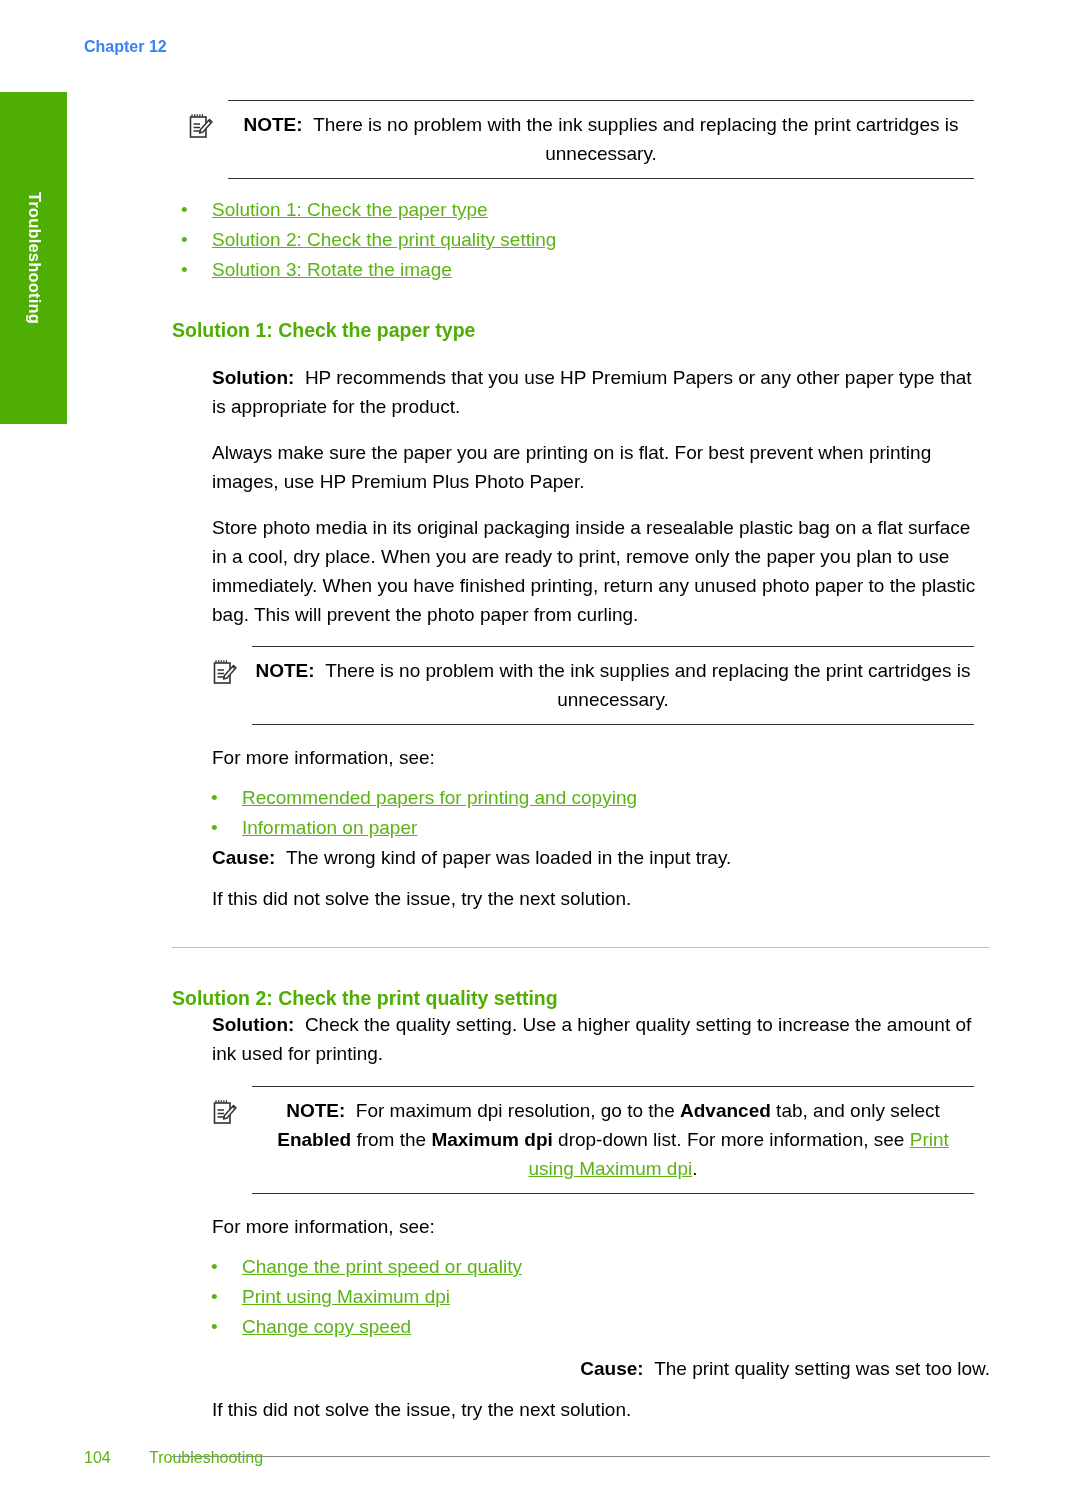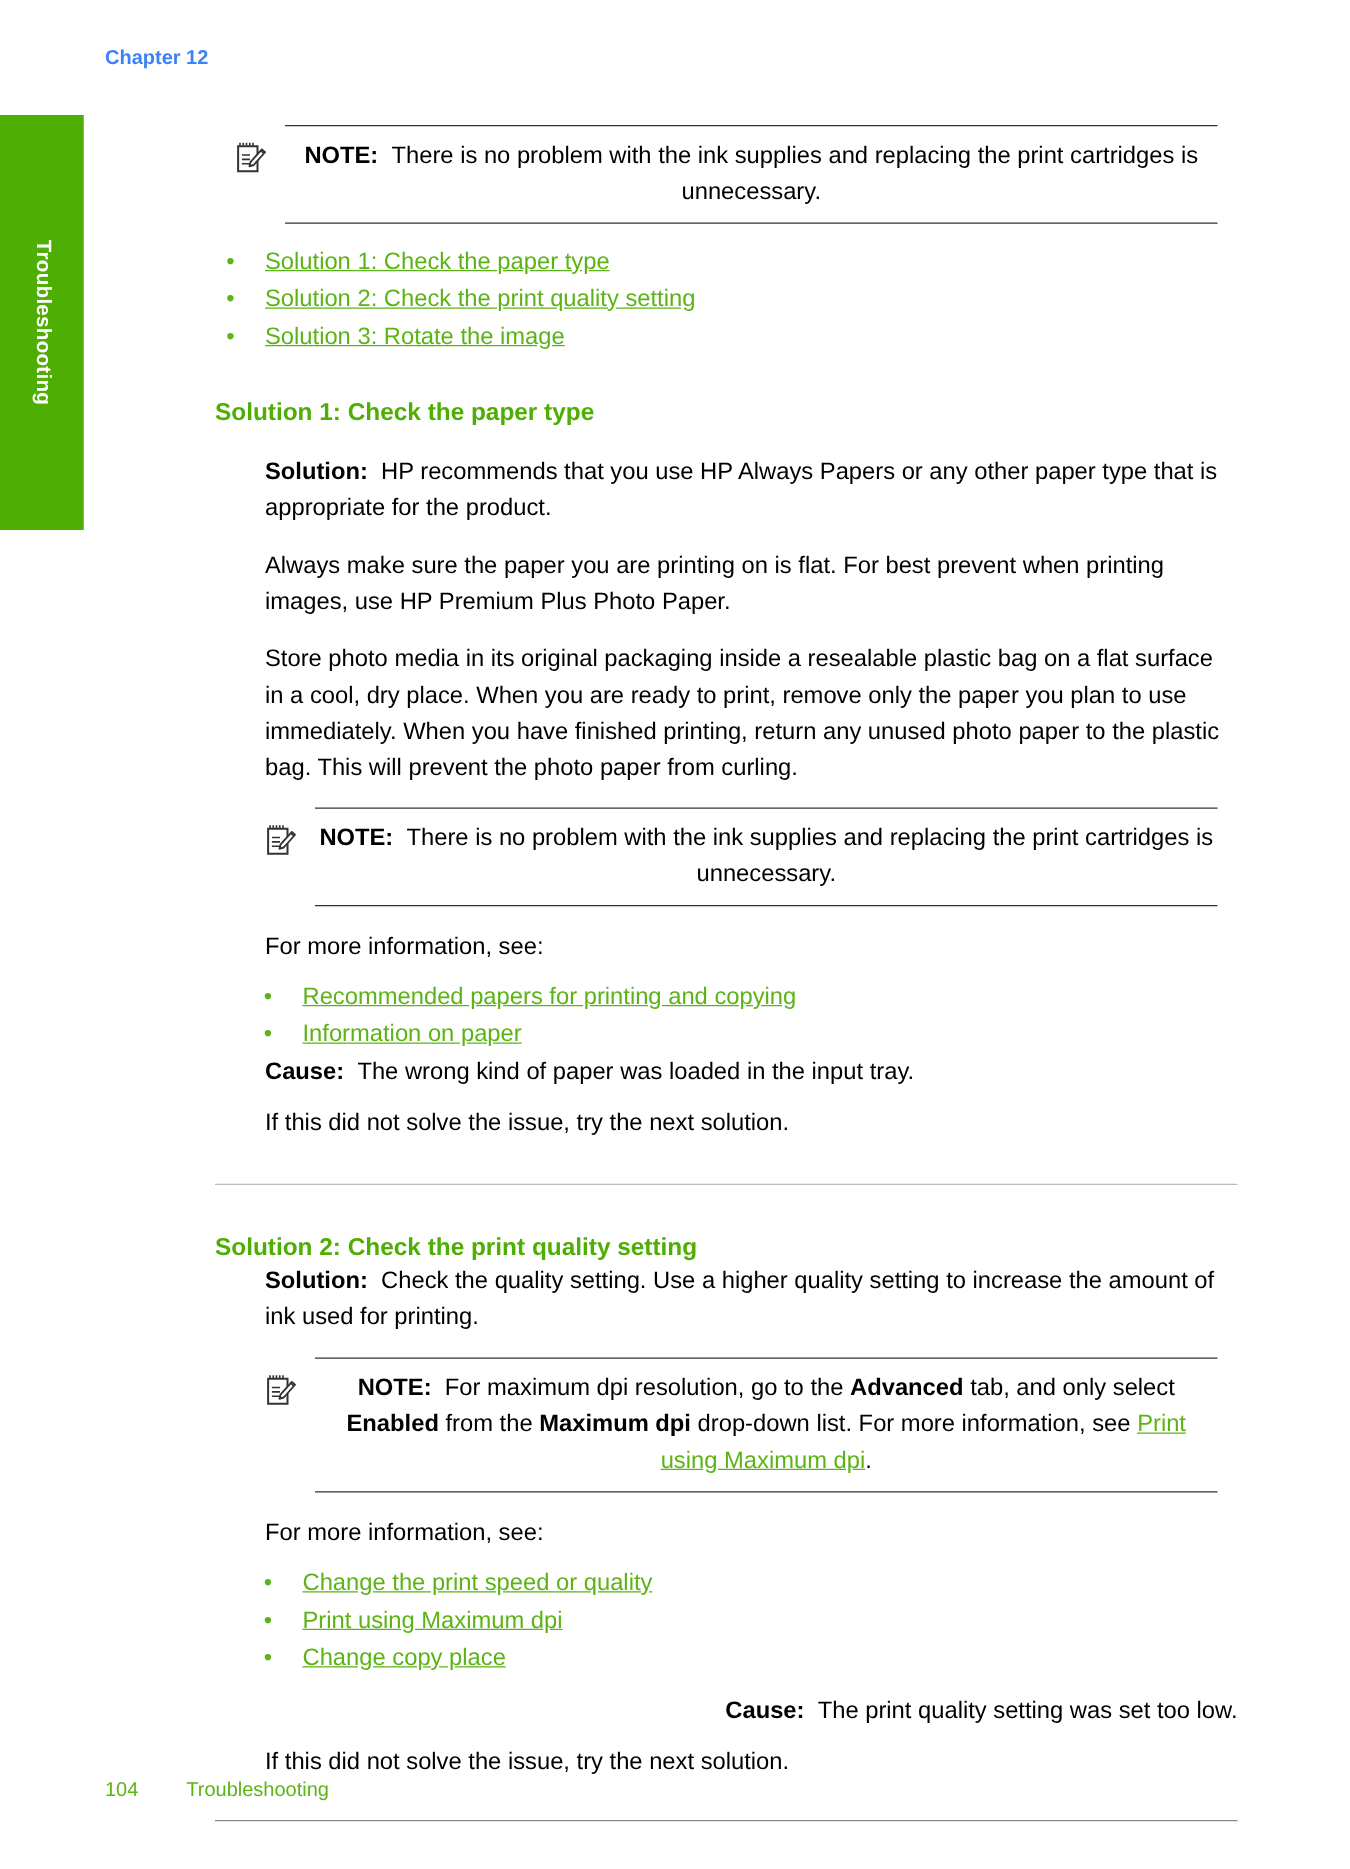--- a/index.html
+++ b/index.html
@@ -147,21 +147,21 @@
 
   
   .footer {
     position: absolute;
     left: 84px;
     top: 1424px;
     font-size: 16px;
     color: #5cb316;
     font-weight: normal;
   }
-  .footer .pg { display: inline-block; min-width: 65px; }
+  .footer .pg { display: inline-block; min-width: 65px; margin-top: 25px; }
 </style>
 </head>
 <body>
 
 <div class="side-tab">
   <span class="side-tab-label">Troubleshooting</span>
 </div>
 
 <div class="chapter-head">Chapter 12</div>
 
@@ -195,21 +195,21 @@
     </li>
     <li>
       <span class="bullet-dot">•</span>
       <span class="link">Solution 3: Rotate the image</span>
     </li>
   </ul>
 
   <h2 class="sol-heading" style="margin-top:34px;">Solution 1: Check the paper type</h2>
 
   <p class="para indent" style="margin-top:21px;">
-    <span class="lbl gap-after-label">Solution:</span><span>HP recommends that you use HP Always Papers or any other paper type that is appropriate for the product.</span>
+    <span class="lbl gap-after-label">Solution:</span><span>HP recommends that you use HP Premium Papers or any other paper type that is appropriate for the product.</span>
   </p>
 
   <p class="para indent body-gap">Always make sure the paper you are printing on is flat. For best prevent when printing images, use HP Premium Plus Photo Paper.</p>
 
   <p class="para indent body-gap">Store photo media in its original packaging inside a resealable plastic bag on a flat surface in a cool, dry place. When you are ready to print, remove only the paper you plan to use immediately. When you have finished printing, return any unused photo paper to the plastic bag. This will prevent the photo paper from curling.</p>
 
   <div class="note indent" style="margin-top:17px;">
     <span class="note-icon">
       <svg width="26" height="28" viewBox="0 0 26 28" xmlns="http://www.w3.org/2000/svg">
         <rect x="2.5" y="5" width="15.5" height="20" fill="#ffffff" stroke="#333" stroke-width="1.6"></rect>
@@ -276,21 +276,21 @@
     <li>
       <span class="bullet-dot">•</span>
       <span class="link">Change the print speed or quality</span>
     </li>
     <li>
       <span class="bullet-dot">•</span>
       <span class="link">Print using Maximum dpi</span>
     </li>
     <li>
       <span class="bullet-dot">•</span>
-      <span class="link">Change copy place</span>
+      <span class="link">Change copy speed</span>
     </li>
   </ul>
 
   <p class="para indent" style="margin-top:12px;text-align:right;">
     <span class="lbl gap-after-label">Cause:</span><span>The print quality setting was set too low.</span>
   </p>
 
   <p class="para indent" style="margin-top:12px;">If this did not solve the issue, try the next solution.</p>
 
   <hr class="hr-dark" style="margin-top:32px;">

